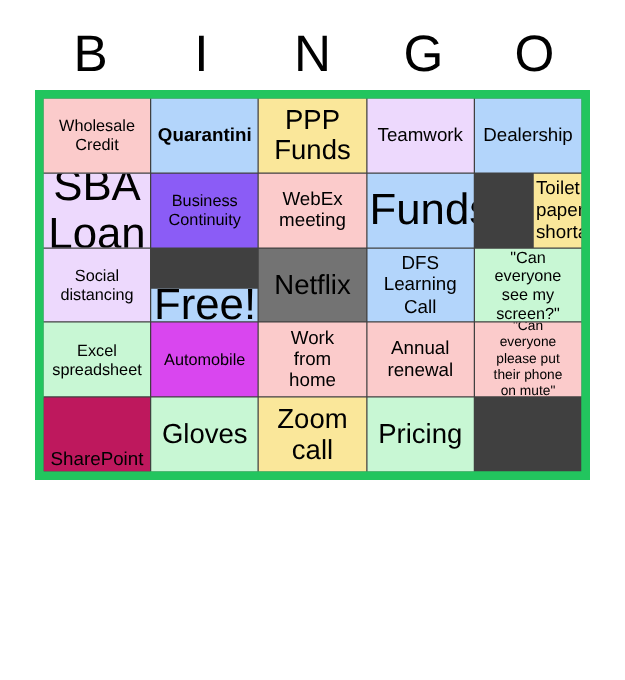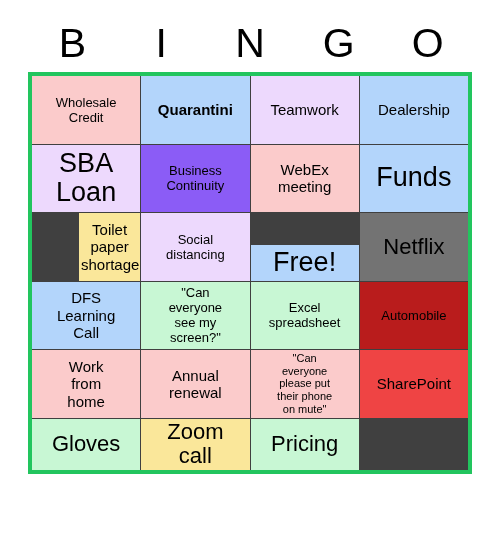--- a/index.html
+++ b/index.html
@@ -37,25 +37,25 @@
     color: #000000;
     font-family: "Liberation Sans", sans-serif;
     font-weight: 400;
     letter-spacing: 0px;
   }
   #grid {
     position: absolute;
     left: 28px;
     top: 72px;
     width: 444px;
-    height: 402px;
+    height: 312px;
     display: grid;
-    grid-template-columns: repeat(4, 1fr);
+    grid-template-columns: repeat(5, 1fr);
     grid-template-rows: repeat(5, 1fr);
-    border: 4px solid #22c55e;
+    border: 7px solid #22c55e;
     box-sizing: border-box;
     background: #404040;
     gap: 1px;
   }
   .cell {
     display: flex;
     align-items: center;
     justify-content: center;
     text-align: center;
     color: #000000;
@@ -66,21 +66,21 @@
   .cell-text {
     display: block;
     width: 100%;
     line-height: 1.12;
     white-space: pre-line;
   }
   .sz-xs .cell-text { font-size: 11px; line-height: 1.18; }
   .sz-s  .cell-text { font-size: 13px; line-height: 1.16; }
   .sz-m  .cell-text { font-size: 15px; line-height: 1.16; }
   .sz-l  .cell-text { font-size: 22px; line-height: 1.12; }
-  .sz-xl .cell-text { font-size: 27px; line-height: 1.1; }
+  .sz-xl .cell-text { font-size: 35px; line-height: 1.1; }
 </style>
 </head>
 <body>
 
 <div id="card">
 
   <div id="header-row">
     <div class="header-letter">B</div>
     <div class="header-letter">I</div>
     <div class="header-letter">N</div>
@@ -88,20 +88,24 @@
     <div class="header-letter">O</div>
   </div>
 
   <div id="grid">
       <div class="cell sz-s" style="background: rgb(251, 203, 203);">
         <span class="cell-text">Wholesale
 Credit</span>
       </div>
       <div class="cell sz-m" style="background: rgb(179, 213, 251); font-weight: bold;">
         <span class="cell-text">Quarantini</span>
+      </div>
+      <div class="cell sz-l" style="background: rgb(250, 231, 154);">
+        <span class="cell-text">PPP
+Funds</span>
       </div>
       <div class="cell sz-m" style="background: rgb(237, 217, 253);">
         <span class="cell-text">Teamwork</span>
       </div>
       <div class="cell sz-m" style="background: rgb(179, 213, 251);">
         <span class="cell-text">Dealership</span>
       </div>
       <div class="cell sz-xl" style="background: rgb(237, 217, 253);">
         <span class="cell-text">SBA
 Loan</span>
@@ -140,40 +144,40 @@
       <div class="cell sz-s" style="background: rgb(200, 247, 212);">
         <span class="cell-text">"Can
 everyone
 see my
 screen?"</span>
       </div>
       <div class="cell sz-s" style="background: rgb(200, 247, 212);">
         <span class="cell-text">Excel
 spreadsheet</span>
       </div>
-      <div class="cell sz-s" style="background: #b91c1c;">
+      <div class="cell sz-s" style="background: #d946ef;">
         <span class="cell-text">Automobile</span>
       </div>
       <div class="cell sz-m" style="background: rgb(251, 203, 203);">
         <span class="cell-text">Work
 from
 home</span>
       </div>
       <div class="cell sz-m" style="background: rgb(251, 203, 203);">
         <span class="cell-text">Annual
 renewal</span>
       </div>
       <div class="cell sz-xs" style="background: rgb(251, 203, 203);">
         <span class="cell-text">"Can
 everyone
 please put
 their phone
 on mute"</span>
       </div>
-      <div class="cell sz-m" style="background: #ef4444;">
+      <div class="cell sz-m" style="background: #be185d; align-items: flex-end;">
         <span class="cell-text">SharePoint</span>
       </div>
       <div class="cell sz-l" style="background: rgb(200, 247, 212);">
         <span class="cell-text">Gloves</span>
       </div>
       <div class="cell sz-l" style="background: rgb(250, 231, 154);">
         <span class="cell-text">Zoom
 call</span>
       </div>
       <div class="cell sz-l" style="background: rgb(200, 247, 212);">

